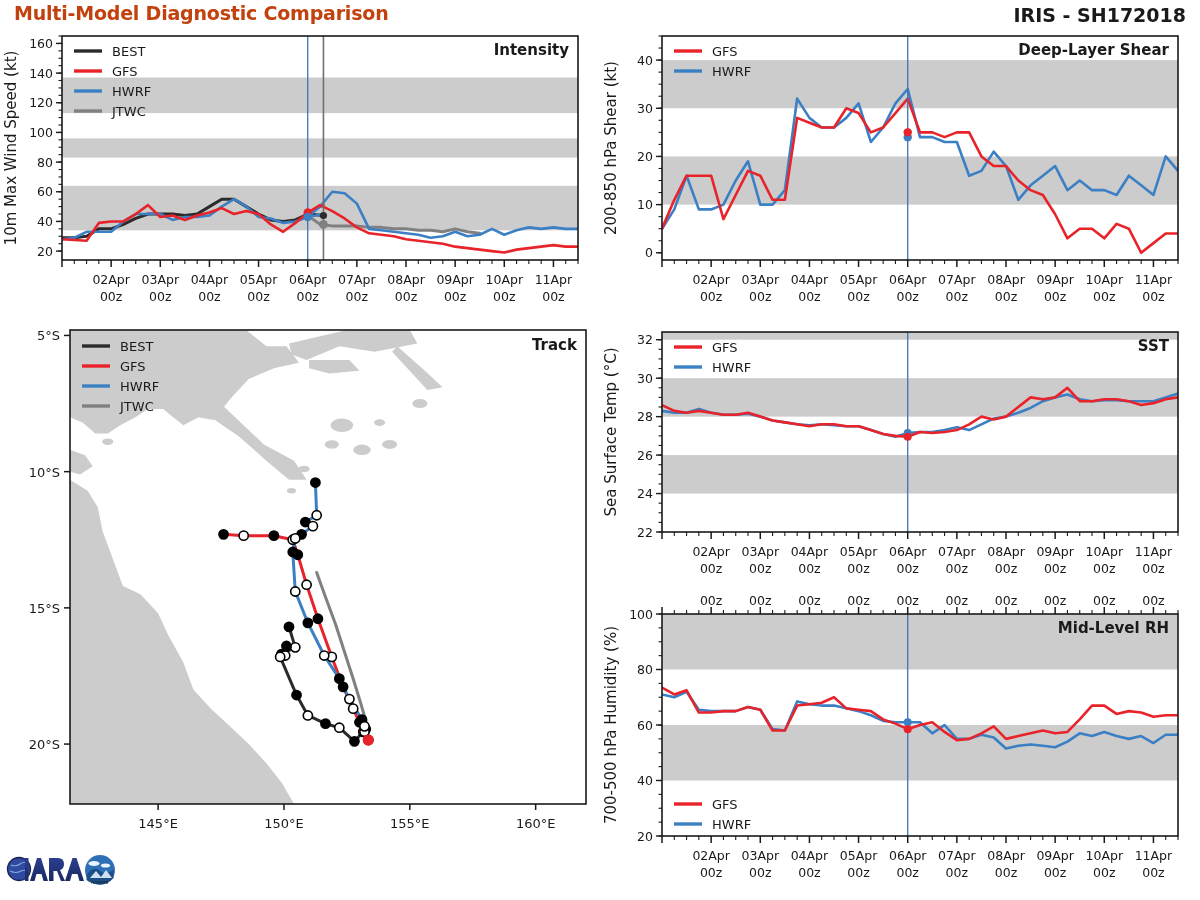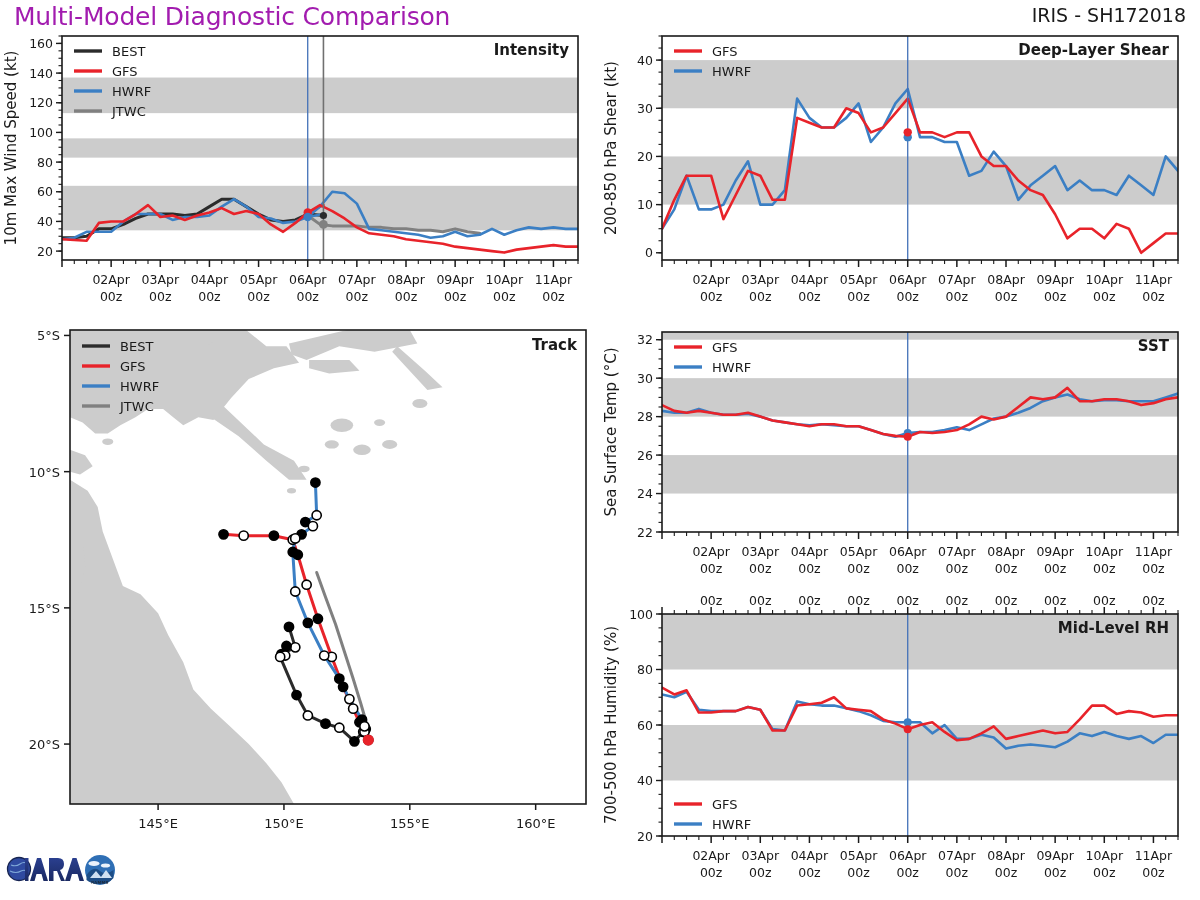--- a/index.html
+++ b/index.html
@@ -1,21 +1,21 @@
 <!DOCTYPE html>
 <html><head>
 <meta charset="utf-8">
 <style>
   html,body{margin:0;padding:0;background:#ffffff;}
   body{width:1200px;height:900px;position:relative;
        font-family:"DejaVu Sans","Liberation Sans",sans-serif;
        -webkit-font-smoothing:antialiased;}
   .abs{position:absolute;}
-  .title-left{left:14px;top:2px;font-size:25px;font-weight:normal;color:#a21caf;letter-spacing:-0.2px;}
-  .title-right{right:14px;top:4px;font-size:19px;font-weight:normal;color:#1a1a1a;}
+  .title-left{left:14px;top:2px;font-size:19px;font-weight:bold;color:#c2410c;letter-spacing:-0.2px;}
+  .title-right{right:14px;top:4px;font-size:19px;font-weight:bold;color:#1a1a1a;}
   svg{display:block;overflow:visible;}
   .panel{position:absolute;}
   text{font-family:"DejaVu Sans","Liberation Sans",sans-serif;fill:#1a1a1a;}
   .tick-lbl{font-size:12.5px;}
   .axis-title{font-size:15px;}
   .panel-tag{font-size:15px;font-weight:bold;}
   .legend-lbl{font-size:13px;}
   .maplbl{font-size:13px;}
   .logo{left:6px;top:848px;width:120px;height:46px;}
 </style>

